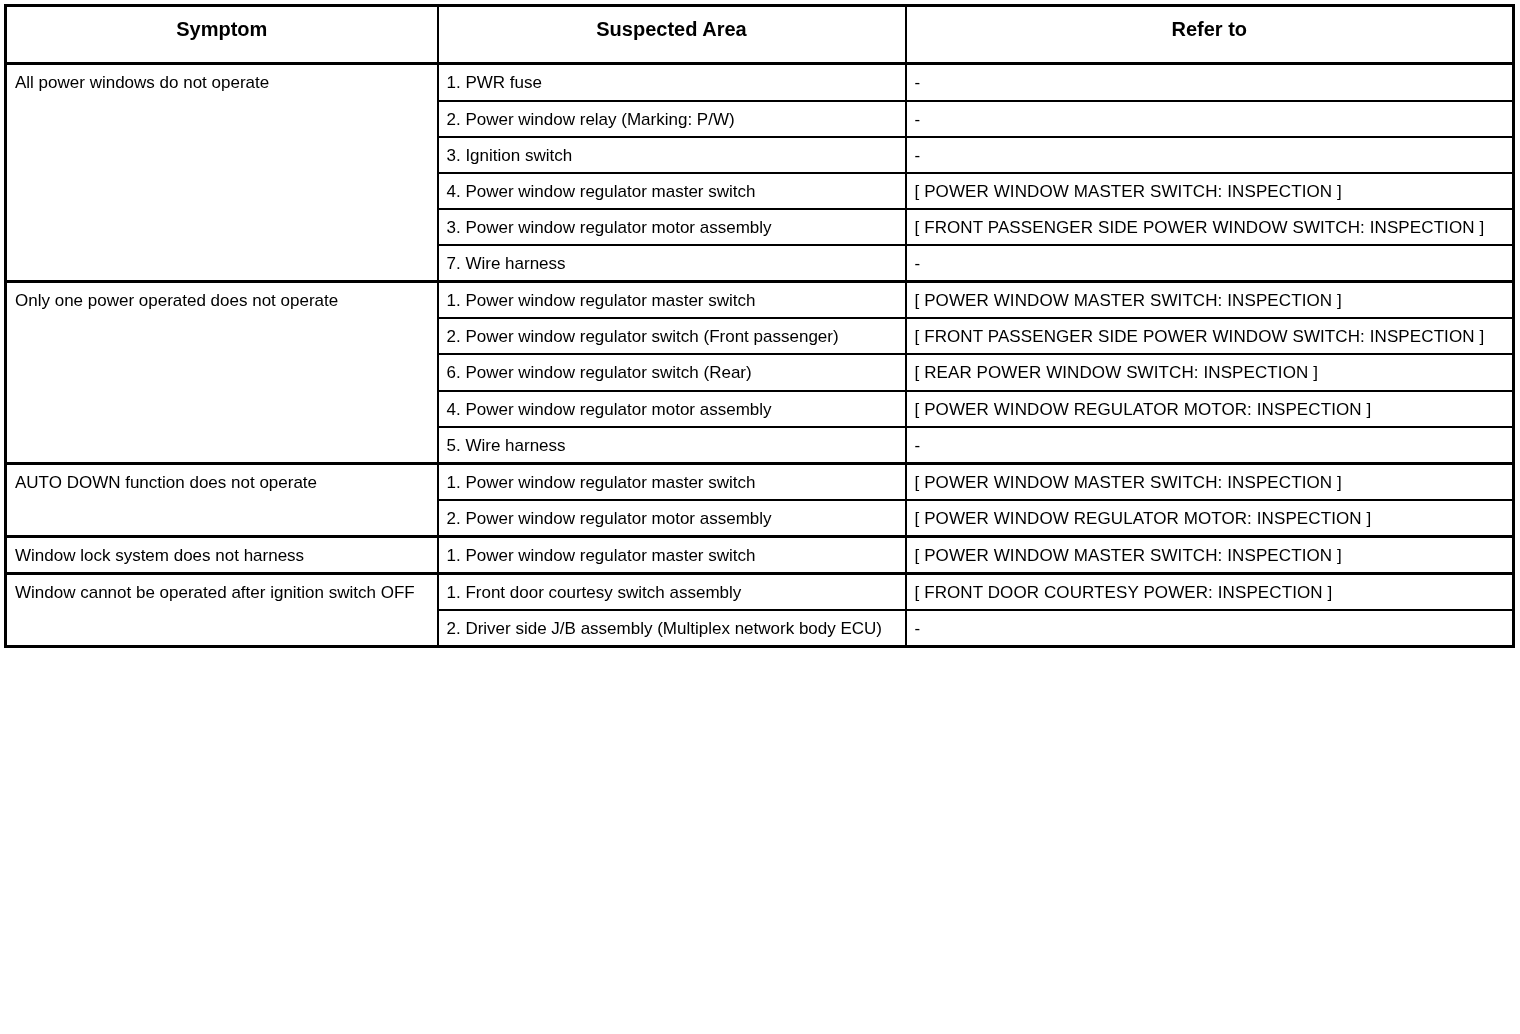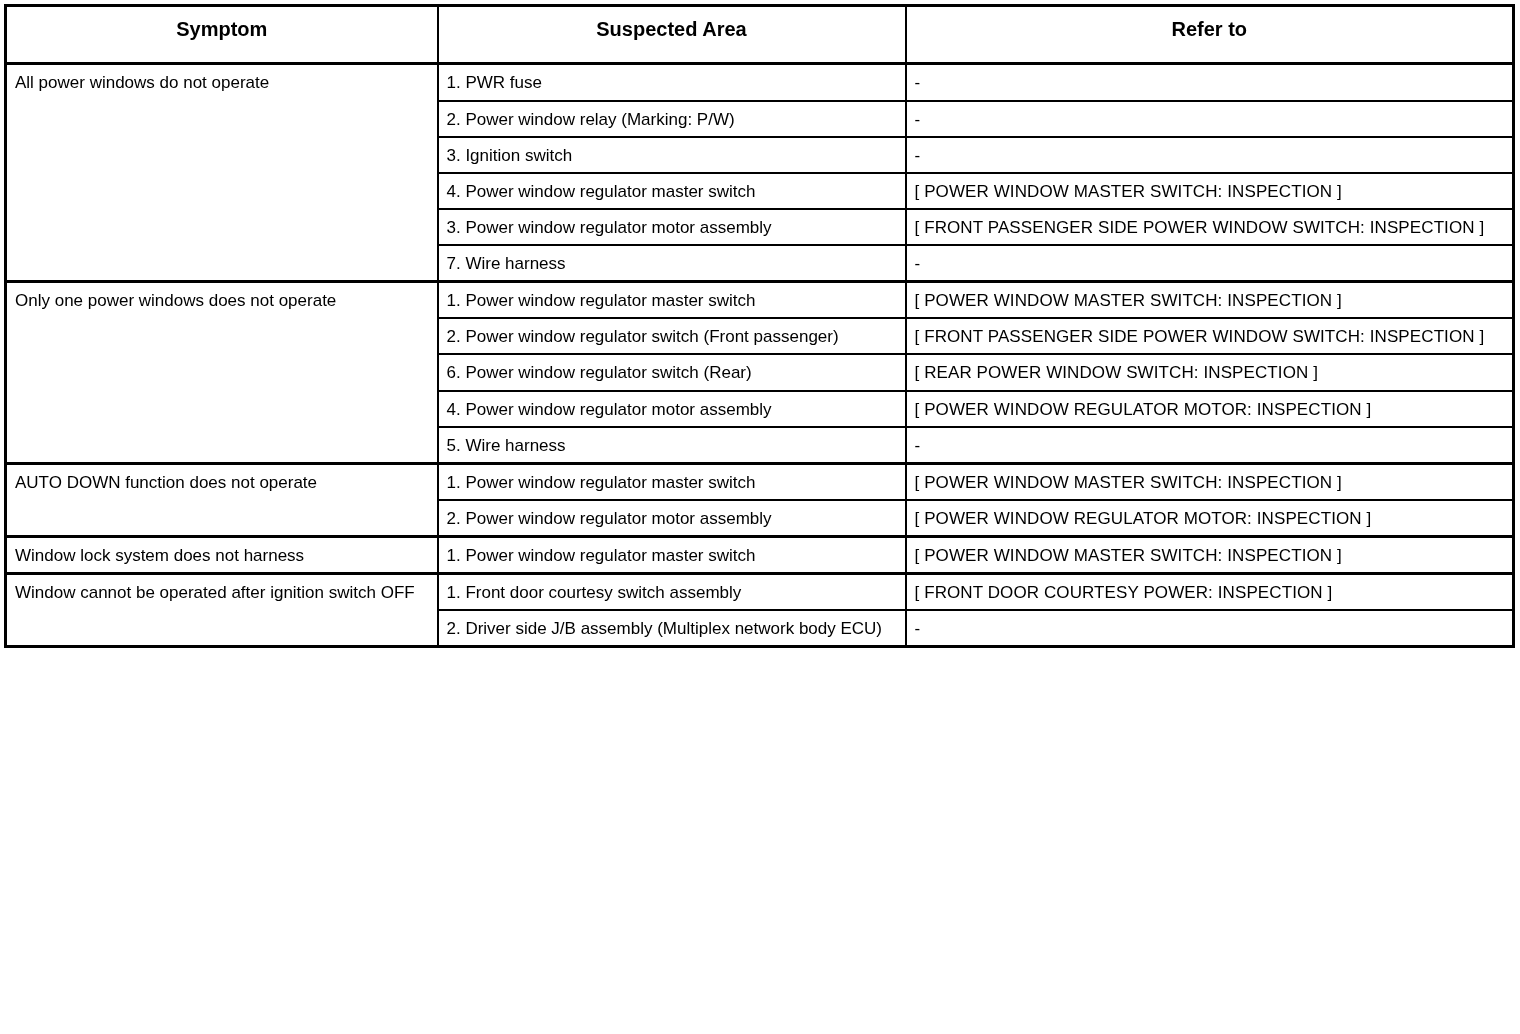--- a/index.html
+++ b/index.html
@@ -102,21 +102,21 @@
         </tr>
         <tr>
           <td class="area">3. Power window regulator motor assembly</td>
           <td class="refer">[ FRONT PASSENGER SIDE POWER WINDOW SWITCH: INSPECTION ]</td>
         </tr>
         <tr>
           <td class="area">7. Wire harness</td>
           <td class="refer dash">-</td>
         </tr>
         <tr class="grouprow">
-          <td class="symptom" rowspan="5">Only one power windows does not operate</td>
+          <td class="symptom" rowspan="5">Only one power operated does not operate</td>
           <td class="area">1. Power window regulator master switch</td>
           <td class="refer">[ POWER WINDOW MASTER SWITCH: INSPECTION ]</td>
         </tr>
         <tr>
           <td class="area">2. Power window regulator switch (Front passenger)</td>
           <td class="refer">[ FRONT PASSENGER SIDE POWER WINDOW SWITCH: INSPECTION ]</td>
         </tr>
         <tr>
           <td class="area">6. Power window regulator switch (Rear)</td>
           <td class="refer">[ REAR POWER WINDOW SWITCH: INSPECTION ]</td>

